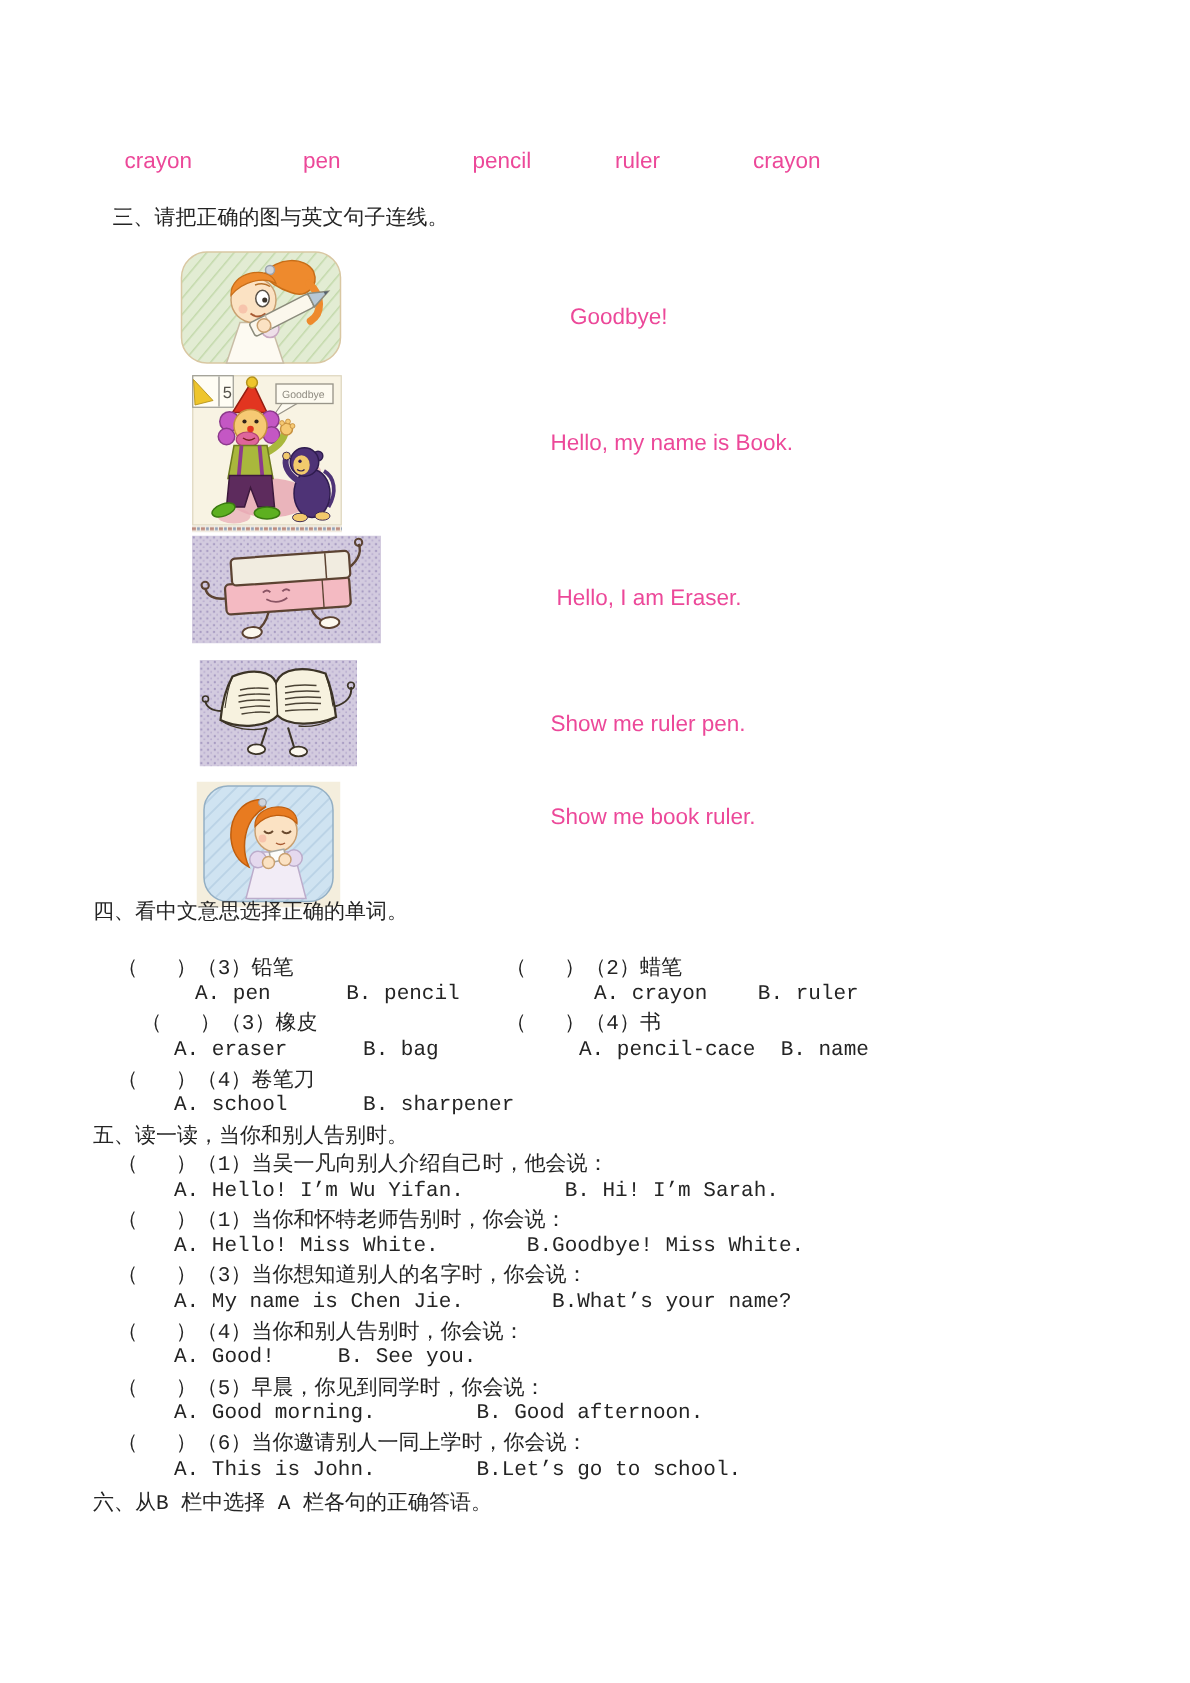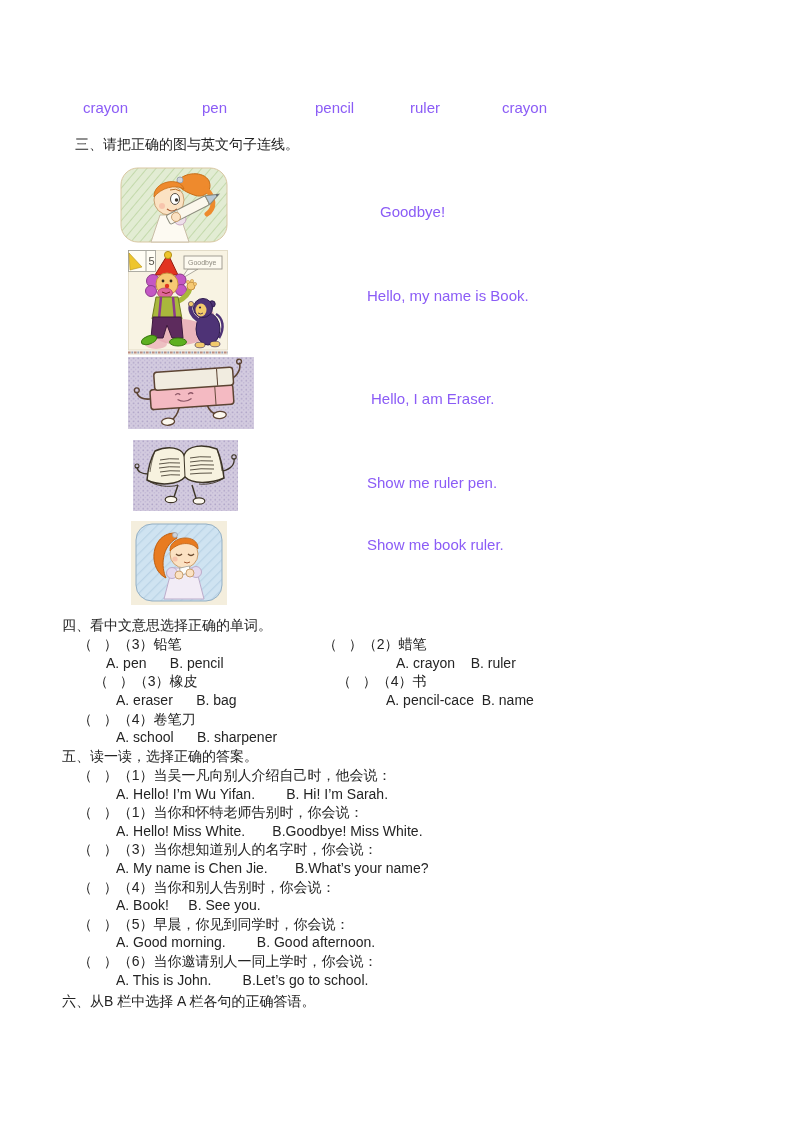--- a/index.html
+++ b/index.html
@@ -1,20 +1,20 @@
 <!DOCTYPE html>
 <html><head>
 <meta charset="utf-8">
 <style>
   html,body{margin:0;padding:0;}
   body{width:793px;height:1122px;background:#ffffff;position:relative;overflow:hidden;
        font-family:"Liberation Sans",sans-serif;}
   .abs{position:absolute;}
-  .en{font-family:"Liberation Sans",sans-serif;font-size:15px;color:#8b5cf6;white-space:pre;}
-  .zh{font-family:Liberation Sans, sans-serif;font-size:14px;color:#242424;white-space:pre;}
+  .en{font-family:"Liberation Sans",sans-serif;font-size:15px;color:#ec4899;white-space:pre;}
+  .zh{font-family:Liberation Mono, monospace;font-size:14px;color:#242424;white-space:pre;}
   svg{display:block;}
 </style>
 </head>
 <body>
 
 <span class="abs en" style="left:83px;top:99px">crayon</span>
 <span class="abs en" style="left:202px;top:99px">pen</span>
 <span class="abs en" style="left:315px;top:99px">pencil</span>
 <span class="abs en" style="left:410px;top:99px">ruler</span>
 <span class="abs en" style="left:502px;top:99px">crayon</span>
@@ -208,39 +208,39 @@
     <path d="M57,33 Q60,36 63,33" stroke="#6a4a2e" stroke-width="1.3" fill="none"></path>
     <path d="M53,41 Q56,43 59,41" stroke="#a85a32" fill="none"></path>
     <circle cx="44" cy="38" r="2.6" fill="#f6bda6" opacity="0.8"></circle>
     <rect x="49" y="46" width="10" height="7" fill="#fdfdfb" stroke="#a8a8a0" transform="rotate(-12 54 49)"></rect>
     <circle cx="48" cy="54" r="4" fill="#fbe2c3" stroke="#c9a071"></circle>
     <circle cx="59" cy="52" r="4" fill="#fbe2c3" stroke="#c9a071"></circle>
   </g>
 </svg>
 <div class="abs en" style="left:367px;top:536px">Show me book ruler.</div>
 
-<div class="abs zh" style="left:62px;top:617px">四、看中文意思选择正确的单词。</div>
+<div class="abs zh" style="left:62px;top:599px">四、看中文意思选择正确的单词。</div>
 <span class="abs zh" style="left:78px;top:636px">（   ）（3）铅笔</span>
-<span class="abs zh" style="left:323px;top:636px">（   ）（2）蜡笔</span>
-<span class="abs zh" style="left:106px;top:655px">A. pen      B. pencil</span>
+<span class="abs zh" style="left:337px;top:636px">（   ）（2）蜡笔</span>
+<span class="abs zh" style="left:130px;top:655px">A. pen      B. pencil</span>
 <span class="abs zh" style="left:396px;top:655px">A. crayon    B. ruler</span>
 <span class="abs zh" style="left:94px;top:673px">（   ）（3）橡皮</span>
 <span class="abs zh" style="left:337px;top:673px">（   ）（4）书</span>
 <span class="abs zh" style="left:116px;top:692px">A. eraser      B. bag</span>
 <span class="abs zh" style="left:386px;top:692px">A. pencil-cace  B. name</span>
 <span class="abs zh" style="left:78px;top:711px">（   ）（4）卷笔刀</span>
 <span class="abs zh" style="left:116px;top:729px">A. school      B. sharpener</span>
 
-<div class="abs zh" style="left:62px;top:748px">五、读一读，选择正确的答案。</div>
+<div class="abs zh" style="left:62px;top:748px">五、读一读，当你和别人告别时。</div>
 <span class="abs zh" style="left:78px;top:767px">（   ）（1）当吴一凡向别人介绍自己时，他会说：</span>
 <span class="abs zh" style="left:116px;top:786px">A. Hello! I’m Wu Yifan.        B. Hi! I’m Sarah.</span>
 <span class="abs zh" style="left:78px;top:804px">（   ）（1）当你和怀特老师告别时，你会说：</span>
 <span class="abs zh" style="left:116px;top:823px">A. Hello! Miss White.       B.Goodbye! Miss White.</span>
 <span class="abs zh" style="left:78px;top:841px">（   ）（3）当你想知道别人的名字时，你会说：</span>
 <span class="abs zh" style="left:116px;top:860px">A. My name is Chen Jie.       B.What’s your name?</span>
 <span class="abs zh" style="left:78px;top:879px">（   ）（4）当你和别人告别时，你会说：</span>
-<span class="abs zh" style="left:116px;top:897px">A. Book!     B. See you.</span>
+<span class="abs zh" style="left:116px;top:897px">A. Good!     B. See you.</span>
 <span class="abs zh" style="left:78px;top:916px">（   ）（5）早晨，你见到同学时，你会说：</span>
 <span class="abs zh" style="left:116px;top:934px">A. Good morning.        B. Good afternoon.</span>
 <span class="abs zh" style="left:78px;top:953px">（   ）（6）当你邀请别人一同上学时，你会说：</span>
 <span class="abs zh" style="left:116px;top:972px">A. This is John.        B.Let’s go to school.</span>
 
 <div class="abs zh" style="left:62px;top:993px">六、从B 栏中选择 A 栏各句的正确答语。</div>
 
 </body></html>

